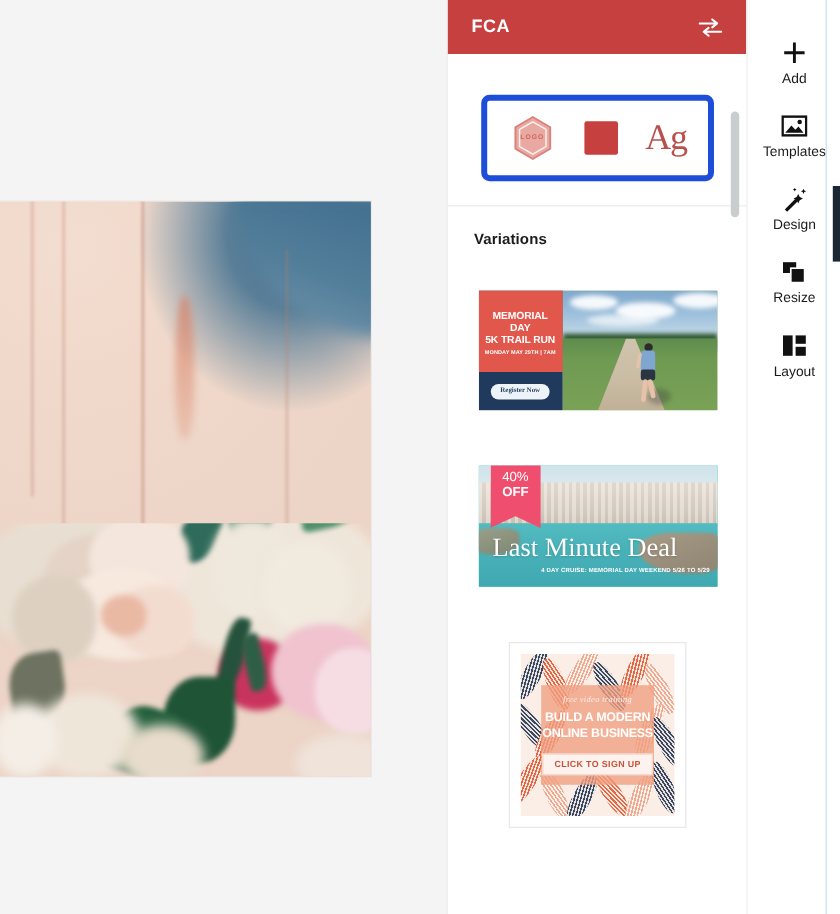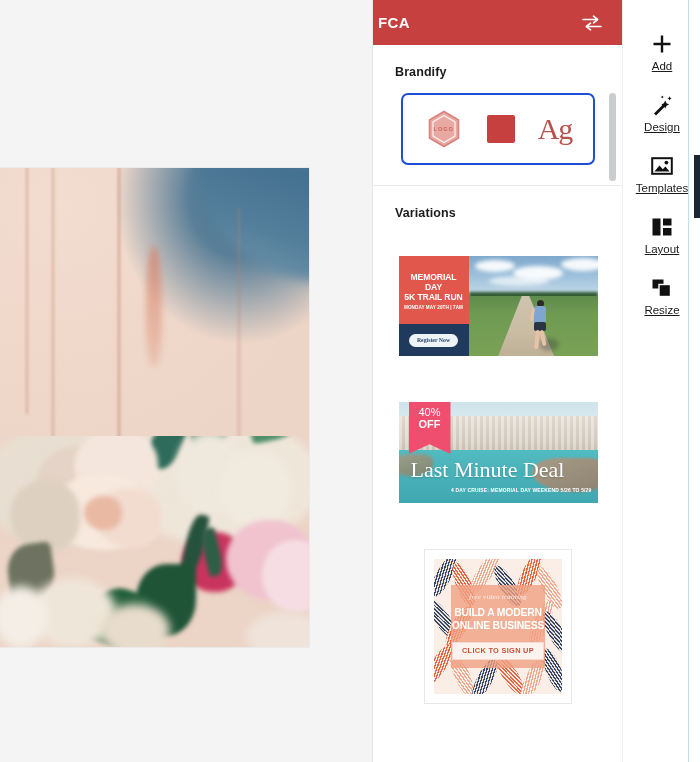--- a/index.html
+++ b/index.html
@@ -64,36 +64,36 @@
   
   .panel {
     position: absolute; left: 372px; top: 0; width: 250px; height: 762px;
     background: #ffffff;
     border-left: 1px solid #e6e6e6;
     overflow: hidden;
   }
   .panel-header {
     height: 45px; background: #c6403f;
     display: flex; align-items: center; justify-content: space-between;
-    padding: 0 18px 0 5px;
+    padding: 0 18px 0 20px;
   }
   .panel-title {
     color: #ffffff; font-size: 15px; font-weight: bold; letter-spacing: 0.4px;
   }
   .swap-btn { width: 24px; height: 24px; display: flex; align-items: center; justify-content: center; cursor: pointer; }
   .swap-btn svg { display: block; }
 
   .panel-body { position: absolute; left: 0; top: 45px; width: 250px; bottom: 0; }
 
   .section { padding: 20px 22px 0 22px; }
   .section-title { font-size: 12.5px; font-weight: bold; color: #1c1c1c; letter-spacing: 0.1px; }
 
   .brand-card {
     margin: 14px 6px 0 6px; height: 72px;
-    border: 2px solid #1d4ed8; border-radius: 7px; background: #fff;
+    border: 5px solid #1d4ed8; border-radius: 7px; background: #fff;
     display: flex; align-items: center; justify-content: center; gap: 23px;
     box-shadow: 0 1px 1px rgba(0,0,0,0.02);
     cursor: pointer;
   }
   .hexlogo { position: relative; width: 40px; height: 40px; display: flex; align-items: center; justify-content: center; }
   .hexlogo svg { position: absolute; inset: 0; }
   .hexlogo span {
     position: relative; font-size: 5.6px; font-weight: bold; color: #d0645c;
     letter-spacing: 0.9px;
   }
@@ -228,21 +228,21 @@
   .rail {
     position: absolute; left: 622px; top: 0; width: 78px; height: 762px;
     background: #ffffff; border-left: 1px solid #eeeeee;
     padding-top: 22px;
   }
   .rail-item {
     width: 78px; height: 61px; display: flex; flex-direction: column;
     align-items: center; justify-content: center; gap: 5px; cursor: pointer;
   }
   .rail-icon { height: 22px; display: flex; align-items: center; justify-content: center; }
-  .rail-label { font-size: 11.5px; color: #1b1b1b; text-decoration: underline; }
+  .rail-label { font-size: 11.5px; color: #1b1b1b; }
   .rail-edge {
     position: absolute; right: 11px; top: 0; width: 1px; height: 762px;
     background: #bfdfee;
   }
   .rail-sb-thumb {
     position: absolute; right: 0px; top: 155px; width: 6px; height: 63px;
     background: #1b2733; border-radius: 0; cursor: pointer;
   }
 </style>
 </head>
@@ -308,21 +308,20 @@
         <svg width="20" height="16" viewBox="0 0 20 16">
           <path d="M1 4.5h14M11.5 1.2 15.6 4.5 11.5 7.8" fill="none" stroke="#ffffff" stroke-width="1.7" stroke-linecap="round" stroke-linejoin="round"></path>
           <path d="M19 11.5H5M8.5 8.2 4.4 11.5 8.5 14.8" fill="none" stroke="#ffffff" stroke-width="1.7" stroke-linecap="round" stroke-linejoin="round"></path>
         </svg>
       </div>
     </div>
 
     <div class="panel-body">
 
       <div class="section">
-        <div class="section-title">Brandify</div>
         <div class="brand-card">
           <div class="hexlogo">
             <svg viewBox="0 0 40 40" width="40" height="40">
               <polygon points="20,2.5 34.5,11 34.5,29 20,37.5 5.5,29 5.5,11" fill="#e8a9a2" stroke="#d9837c" stroke-width="1.6"></polygon>
               <polygon points="20,6.5 31,12.9 31,27.1 20,33.5 9,27.1 9,12.9" fill="none" stroke="#fdf2f1" stroke-width="1.2"></polygon>
             </svg>
             <span>LOGO</span>
           </div>
           <div class="swatch"></div>
           <div class="typesample">Ag</div>
@@ -431,60 +430,60 @@
       <div class="rail-icon">
         <svg width="22" height="22" viewBox="0 0 22 22">
           <path d="M11 2.5v17M2.5 11h17" stroke="#111111" stroke-width="2.4" stroke-linecap="butt"></path>
         </svg>
       </div>
       <div class="rail-label">Add</div>
     </div>
 
     <div class="rail-item">
       <div class="rail-icon">
+        <svg width="22" height="20" viewBox="0 0 22 20">
+          <rect x="1.2" y="2.2" width="19.6" height="15.6" fill="none" stroke="#111111" stroke-width="2"></rect>
+          <path d="M3.4 15.6l5.1-6.1 3.3 3.7 2.6-2.8 4.2 5.2z" fill="#111111"></path>
+          <circle cx="15.4" cy="6.6" r="1.9" fill="#111111"></circle>
+        </svg>
+      </div>
+      <div class="rail-label">Templates</div>
+    </div>
+
+    <div class="rail-item">
+      <div class="rail-icon">
         <svg width="22" height="22" viewBox="0 0 22 22">
           <path d="M3 19.5 13.5 9l2 2L5 21.5z" fill="#111111"></path>
           <path d="M14.2 6.6l1.3 2.6 2.6 1.3-2.6 1.3-1.3 2.6-1.3-2.6-2.6-1.3 2.6-1.3z" fill="#111111"></path>
           <path d="M18.6 2.2l.7 1.5 1.5.7-1.5.7-.7 1.5-.7-1.5-1.5-.7 1.5-.7z" fill="#111111"></path>
           <path d="M11.3 1.4l.5 1.1 1.1.5-1.1.5-.5 1.1-.5-1.1-1.1-.5 1.1-.5z" fill="#111111"></path>
         </svg>
       </div>
       <div class="rail-label">Design</div>
     </div>
 
+
     <div class="rail-item">
       <div class="rail-icon">
         <svg width="22" height="20" viewBox="0 0 22 20">
-          <rect x="1.2" y="2.2" width="19.6" height="15.6" fill="none" stroke="#111111" stroke-width="2"></rect>
-          <path d="M3.4 15.6l5.1-6.1 3.3 3.7 2.6-2.8 4.2 5.2z" fill="#111111"></path>
-          <circle cx="15.4" cy="6.6" r="1.9" fill="#111111"></circle>
-        </svg>
-      </div>
-      <div class="rail-label">Templates</div>
-    </div>
-
+          <rect x="1.5" y="1.5" width="11" height="9" fill="#111111"></rect>
+          <rect x="8" y="6.5" width="11.5" height="12" fill="#111111" stroke="#ffffff" stroke-width="1.4"></rect>
+        </svg>
+      </div>
+      <div class="rail-label">Resize</div>
+    </div>
 
     <div class="rail-item">
       <div class="rail-icon">
         <svg width="22" height="20" viewBox="0 0 22 20">
           <rect x="1.5" y="1.5" width="8" height="17" fill="#111111"></rect>
           <rect x="12" y="1.5" width="8.5" height="7" fill="#111111"></rect>
           <rect x="12" y="11" width="8.5" height="7.5" fill="#111111"></rect>
         </svg>
       </div>
       <div class="rail-label">Layout</div>
     </div>
 
-    <div class="rail-item">
-      <div class="rail-icon">
-        <svg width="22" height="20" viewBox="0 0 22 20">
-          <rect x="1.5" y="1.5" width="11" height="9" fill="#111111"></rect>
-          <rect x="8" y="6.5" width="11.5" height="12" fill="#111111" stroke="#ffffff" stroke-width="1.4"></rect>
-        </svg>
-      </div>
-      <div class="rail-label">Resize</div>
-    </div>
-
     <div class="rail-edge"></div>
     <div class="rail-sb-thumb"></div>
   </div>
 
 </div>
 
 </body></html>

